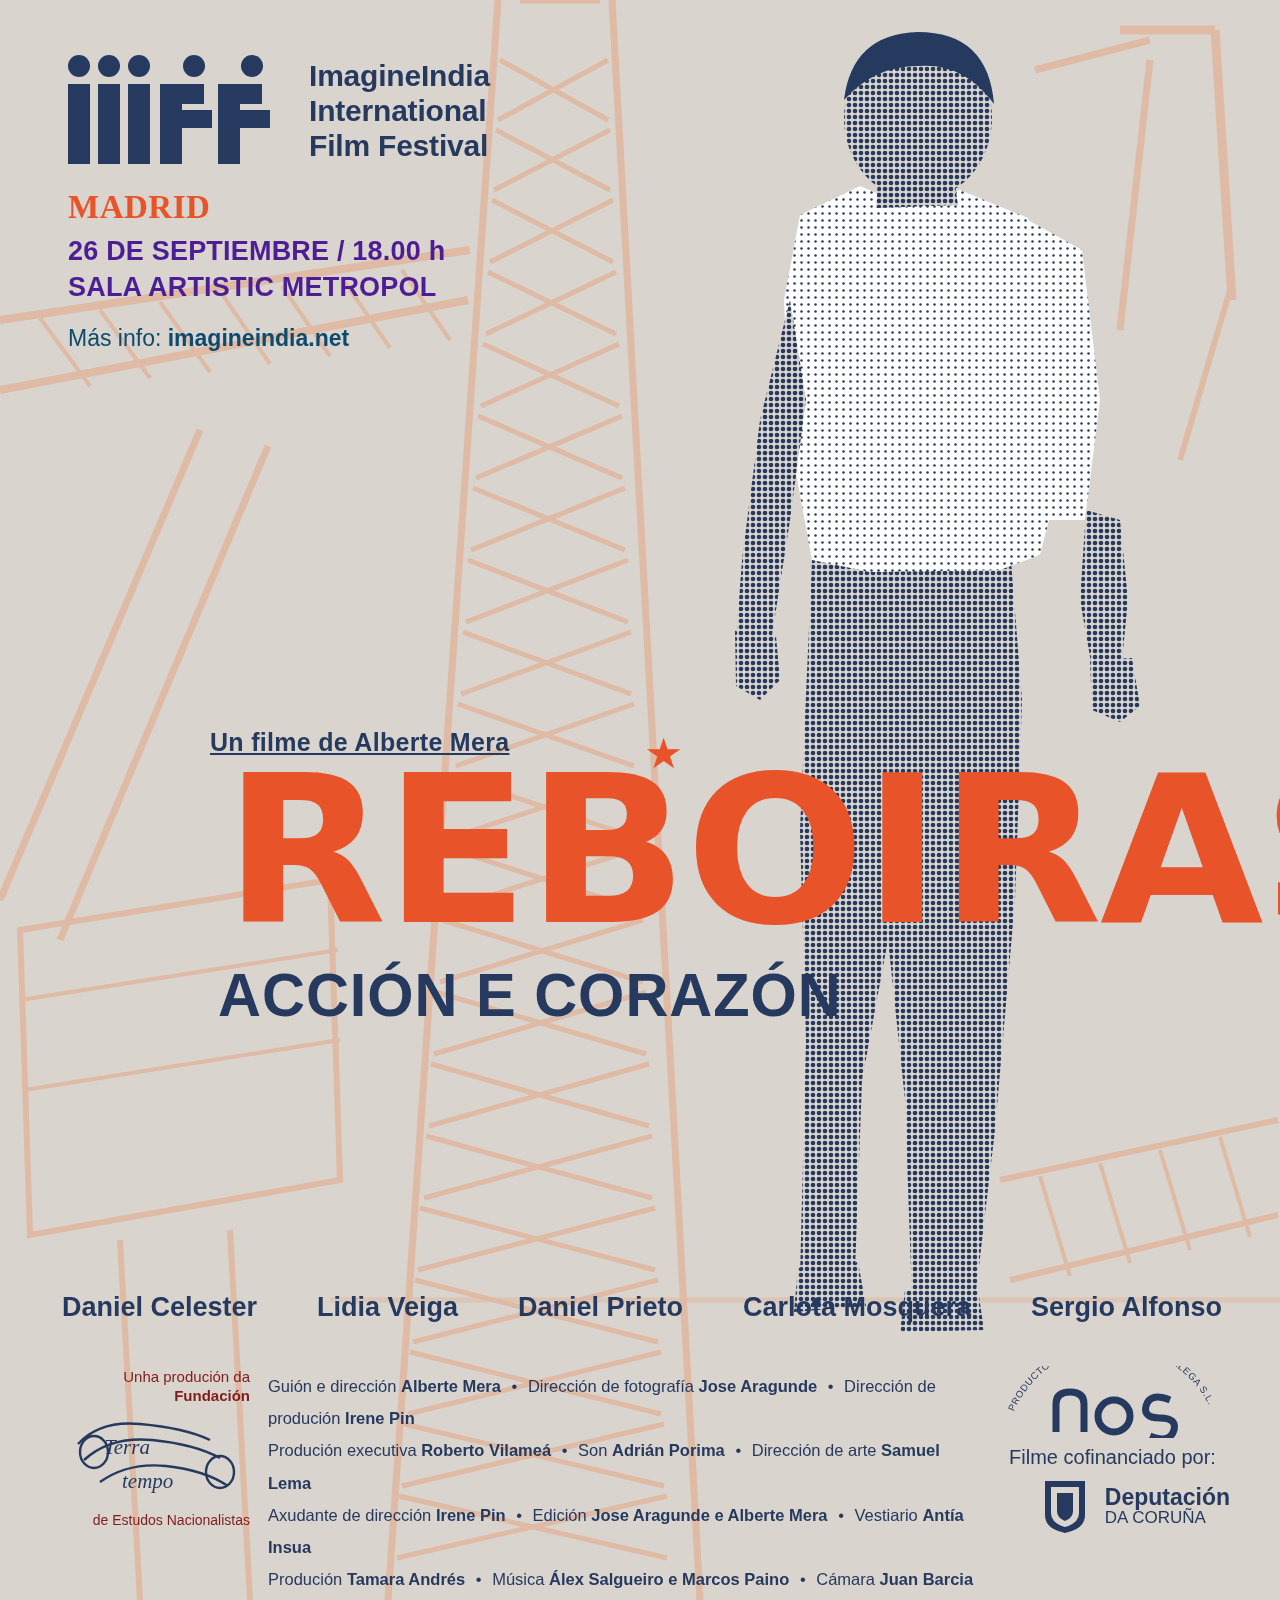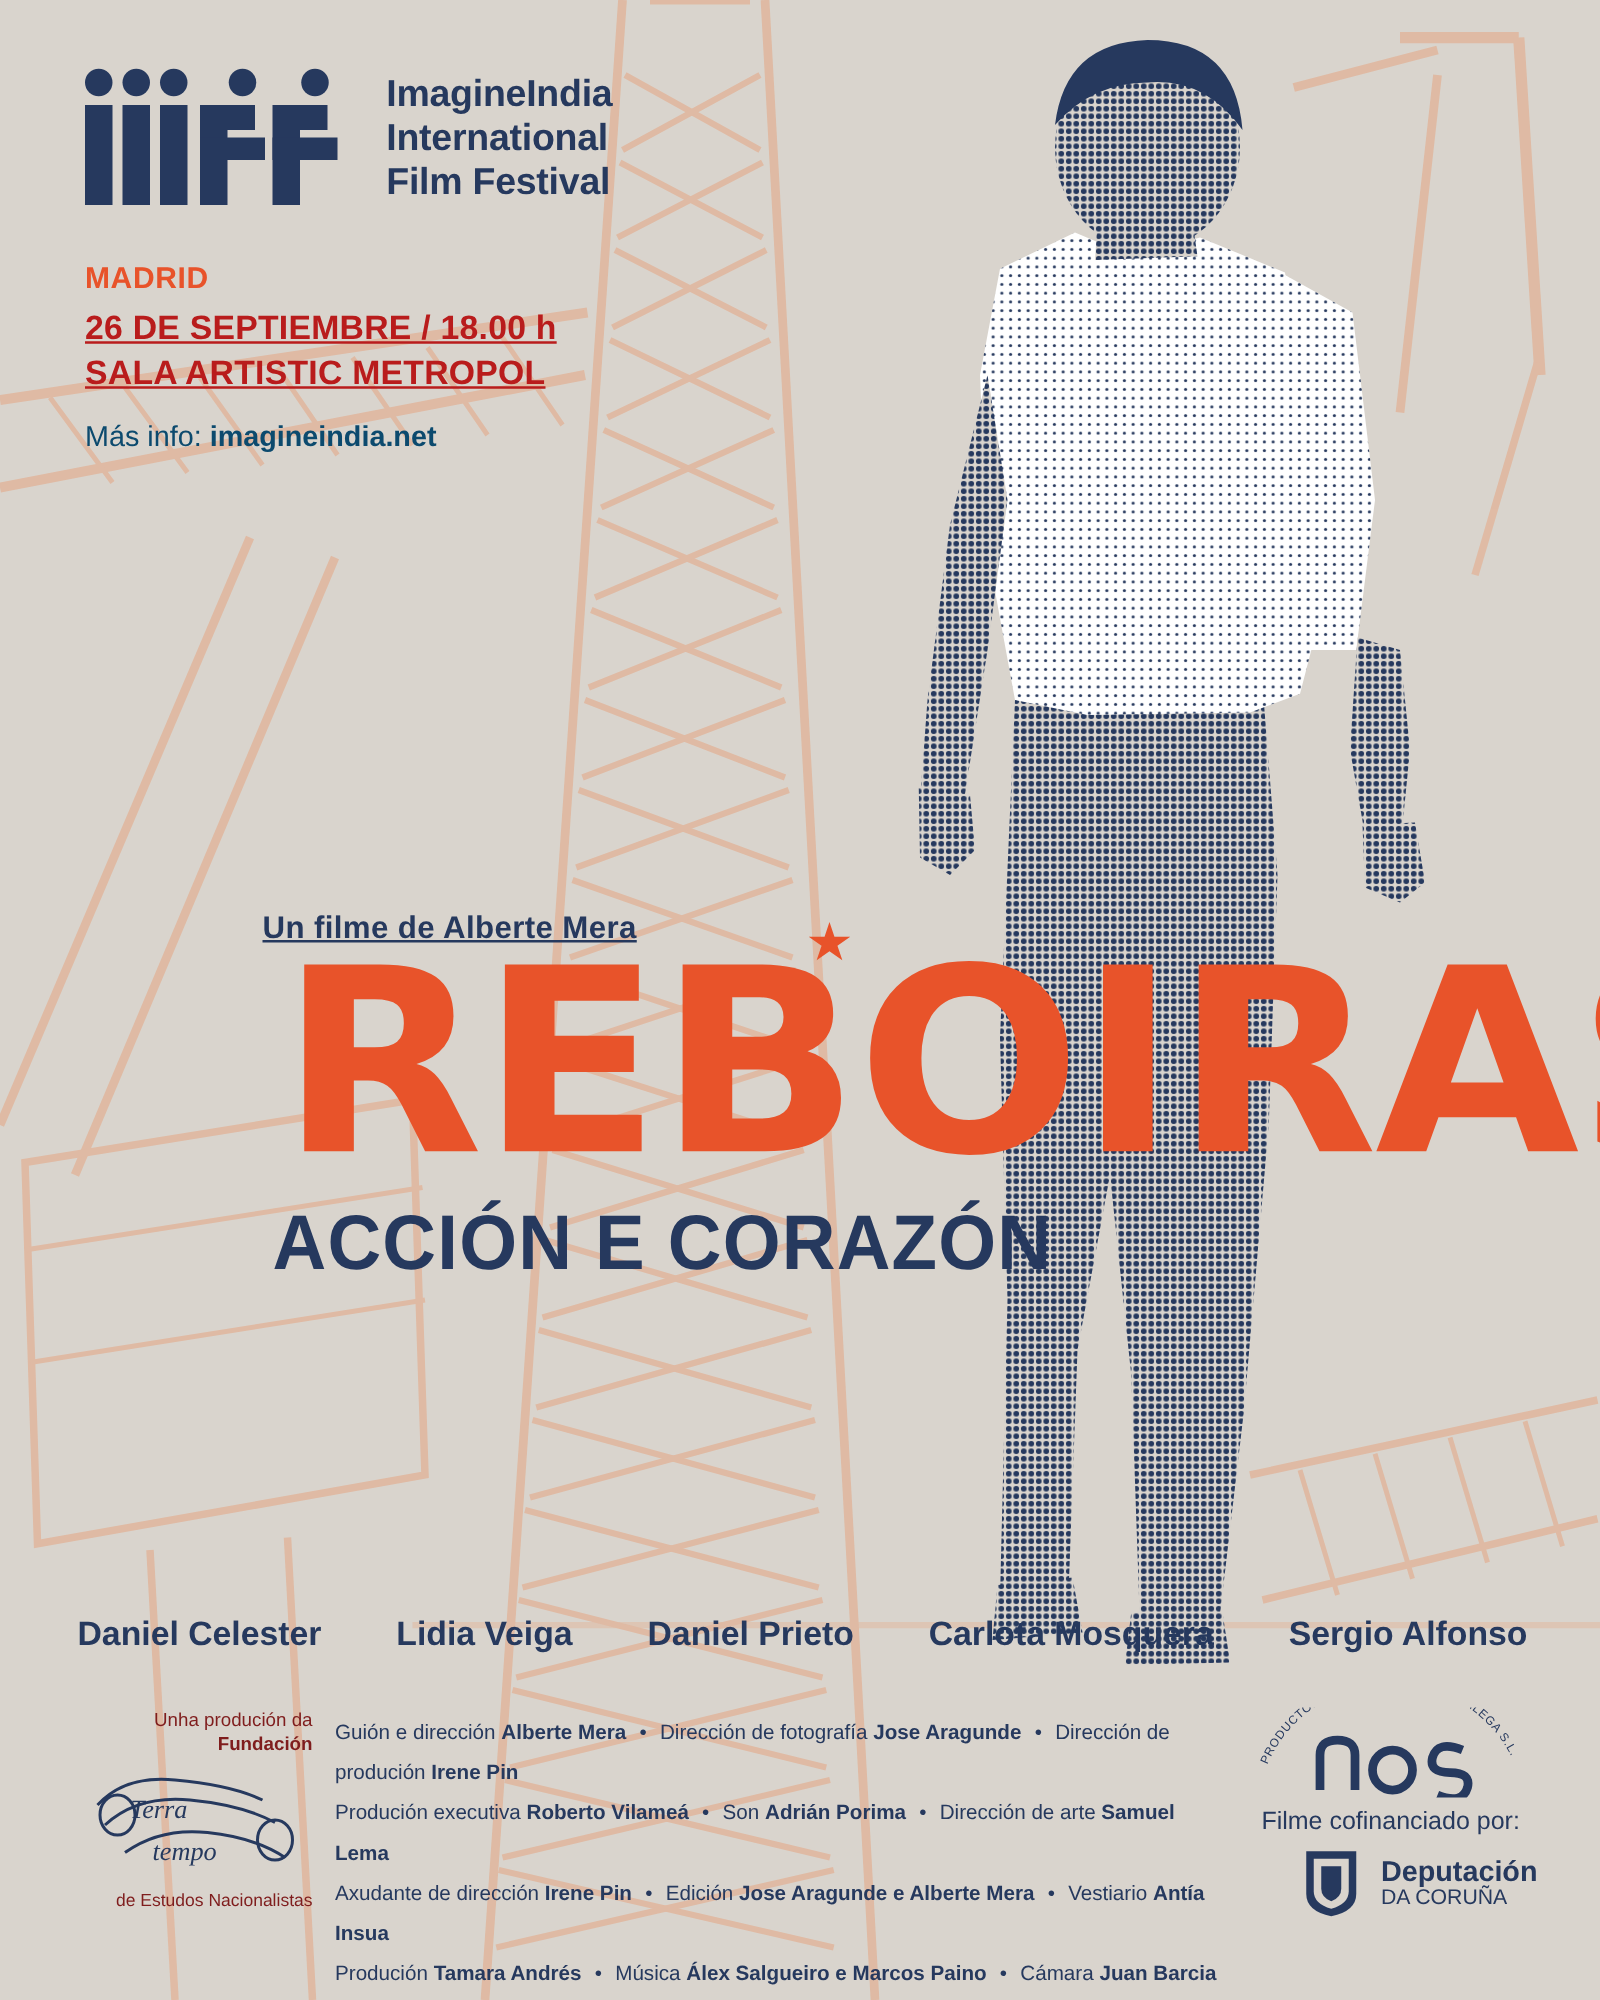--- a/index.html
+++ b/index.html
@@ -47,33 +47,33 @@
     font-size: 30px;
     line-height: 1.17;
     letter-spacing: -0.2px;
     padding-top: 6px;
   }
   .festival-name span { display: block; }
 
   .city {
     color: #e8532a;
     font-weight: bold;
-    font-size: 24px;
+    font-size: 33px;
     letter-spacing: 0.5px;
-    margin-top: 44px;
+    margin-top: 24px;
     line-height: 1;
+    font-family: Liberation Serif, serif;
   }
   .screening-line {
-    color: #b91c1c;
+    color: #4c1d95;
     font-weight: bold;
     font-size: 27px;
     letter-spacing: 0.2px;
     line-height: 1.32;
     margin-top: 10px;
-    text-decoration: underline;
   }
   .screening-line span { display: block; }
   .more-info {
     color: #0c4a6e;
     font-size: 23px;
     margin-top: 20px;
   }
   .more-info b { font-weight: bold; }
 
   

